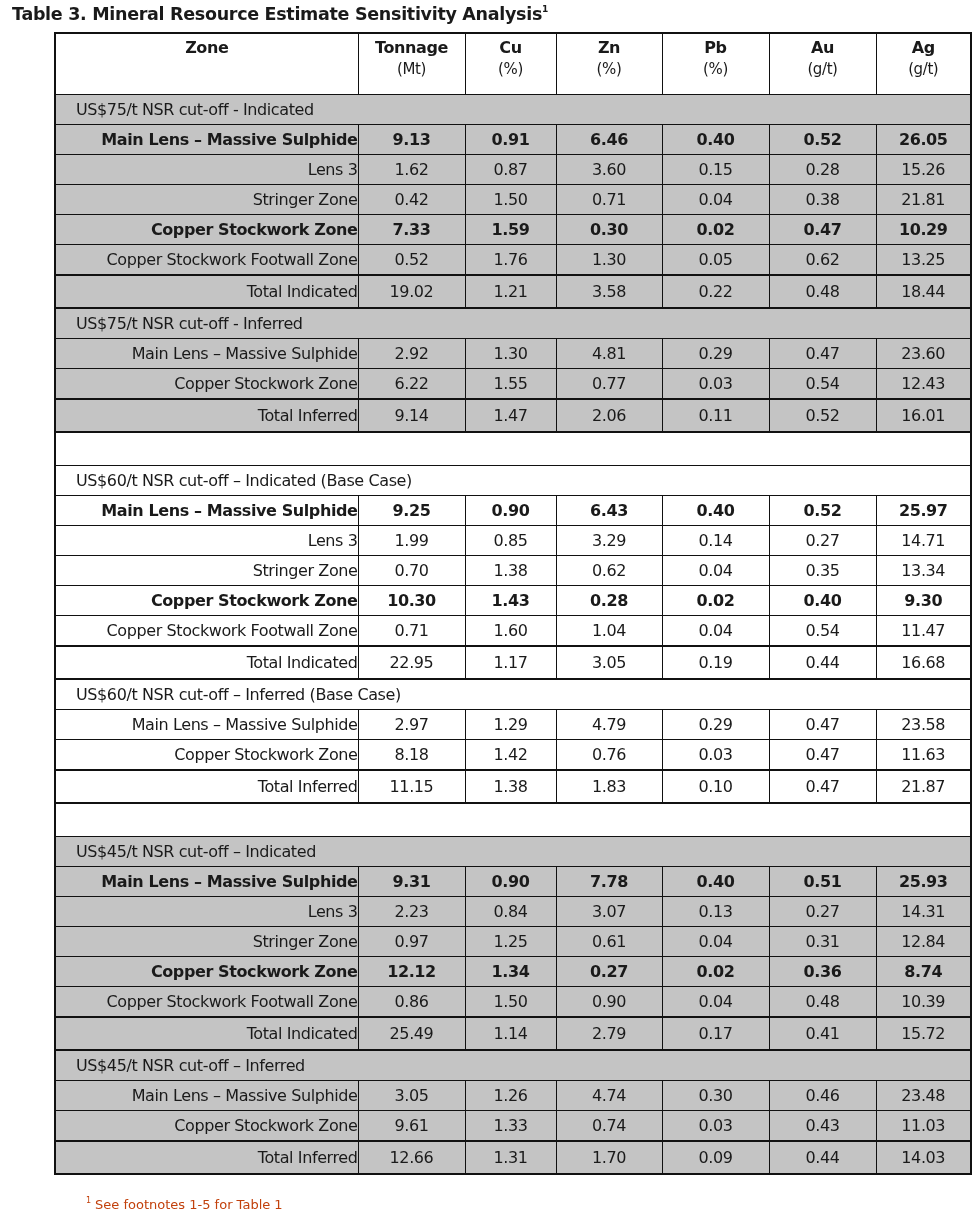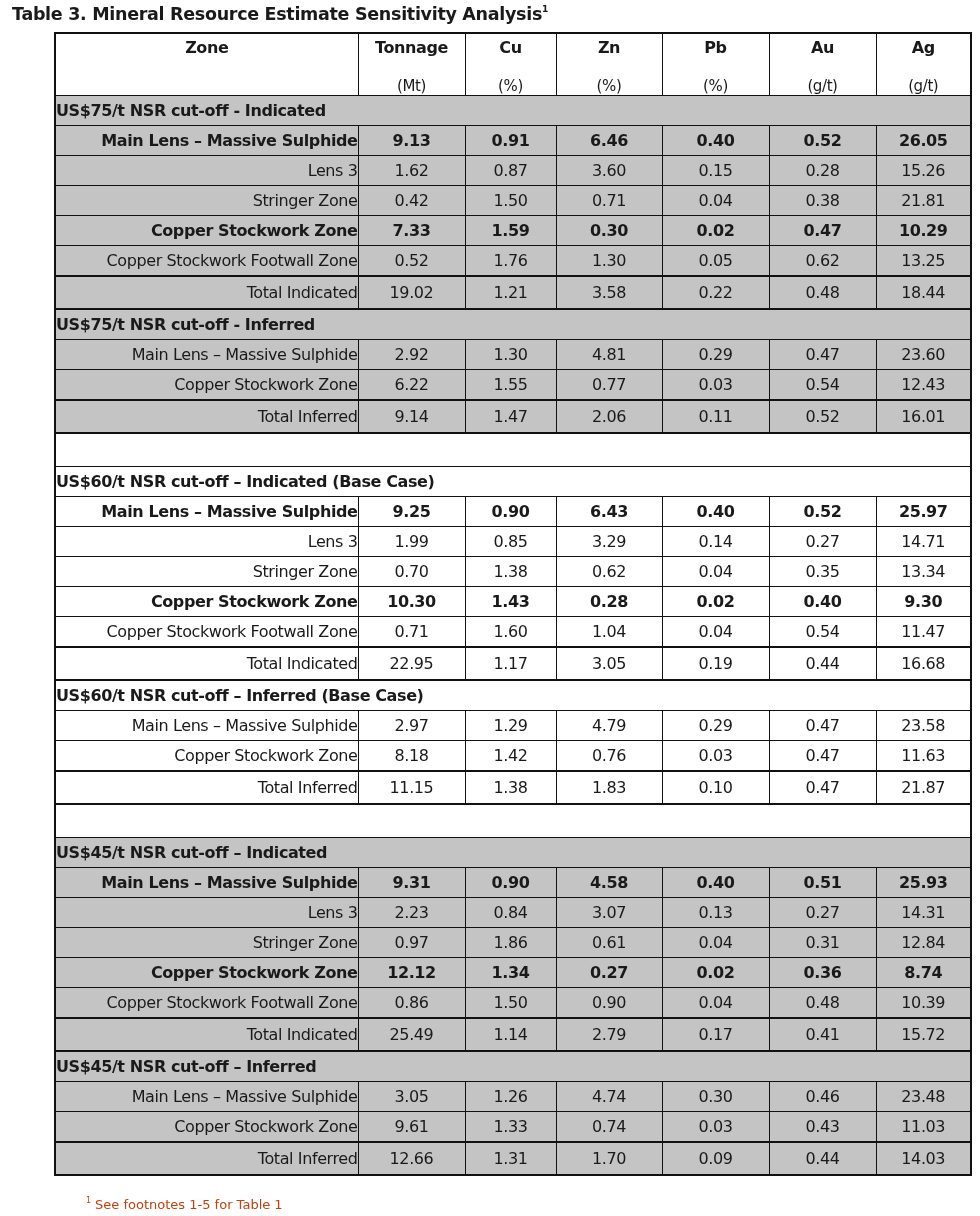--- a/index.html
+++ b/index.html
@@ -8,22 +8,22 @@
   .title { position: absolute; left: 12px; top: 4px; font-size: 17.5px; font-weight: bold;
            letter-spacing: -0.3px; white-space: nowrap; }
   .title sup { font-size: 9px; vertical-align: 8px; font-weight: bold; }
   table.t { position: absolute; left: 54px; top: 32px; width: 916px; border-collapse: collapse;
             table-layout: fixed; border: 2px solid #111; }
   table.t td { border: 1.5px solid #111; padding: 0; font-size: 16px; height: 29px;
                letter-spacing: -0.4px; white-space: nowrap; overflow: hidden; }
   td.zone { padding-left: 10px !important; text-align: right; }
   td.num { text-align: center; }
   tr.head td { text-align: center; font-weight: bold; height: 56px; vertical-align: top; padding-top: 4px; }
-  tr.head td .unit { display: block; font-weight: normal; font-size: 15px; margin-top: 20px; }
-  tr.section td { font-weight: bold; padding-left: 0; height: 29px; }
+  tr.head td .unit { display: block; font-weight: normal; font-size: 15px; margin-top: 3px; }
+  tr.section td { font-weight: normal; padding-left: 20px; height: 29px; }
   tr.bold td { font-weight: bold; }
   tr.total td { font-weight: normal; height: 31px; border-top: 2.5px solid #111; border-bottom: 2.5px solid #111; }
   tr.spacer td { height: 32px; background: #ffffff; }
   .gray td { background: #c4c4c4; }
   .white td { background: #ffffff; }
   .footnote { position: absolute; left: 86px; top: 1196px; font-size: 13px; color: #c2410c; white-space: nowrap; }
   .footnote sup { font-size: 8px; vertical-align: 6px; margin-right: 4px; }
 </style>
 </head>
 <body>
@@ -230,38 +230,38 @@
       <tr class="spacer">
         <td colspan="7"></td>
       </tr>
       <tr class="section gray">
         <td colspan="7">US$45/t NSR cut-off – Indicated</td>
       </tr>
       <tr class="bold gray">
         <td class="zone">Main Lens – Massive Sulphide</td>
         <td class="num">9.31</td>
         <td class="num">0.90</td>
-        <td class="num">4.58</td>
+        <td class="num">7.78</td>
         <td class="num">0.40</td>
         <td class="num">0.51</td>
         <td class="num">25.93</td>
       </tr>
       <tr class=" gray">
         <td class="zone">Lens 3</td>
         <td class="num">2.23</td>
         <td class="num">0.84</td>
         <td class="num">3.07</td>
         <td class="num">0.13</td>
         <td class="num">0.27</td>
         <td class="num">14.31</td>
       </tr>
       <tr class=" gray">
         <td class="zone">Stringer Zone</td>
         <td class="num">0.97</td>
-        <td class="num">1.86</td>
+        <td class="num">1.25</td>
         <td class="num">0.61</td>
         <td class="num">0.04</td>
         <td class="num">0.31</td>
         <td class="num">12.84</td>
       </tr>
       <tr class="bold gray">
         <td class="zone">Copper Stockwork Zone</td>
         <td class="num">12.12</td>
         <td class="num">1.34</td>
         <td class="num">0.27</td>

